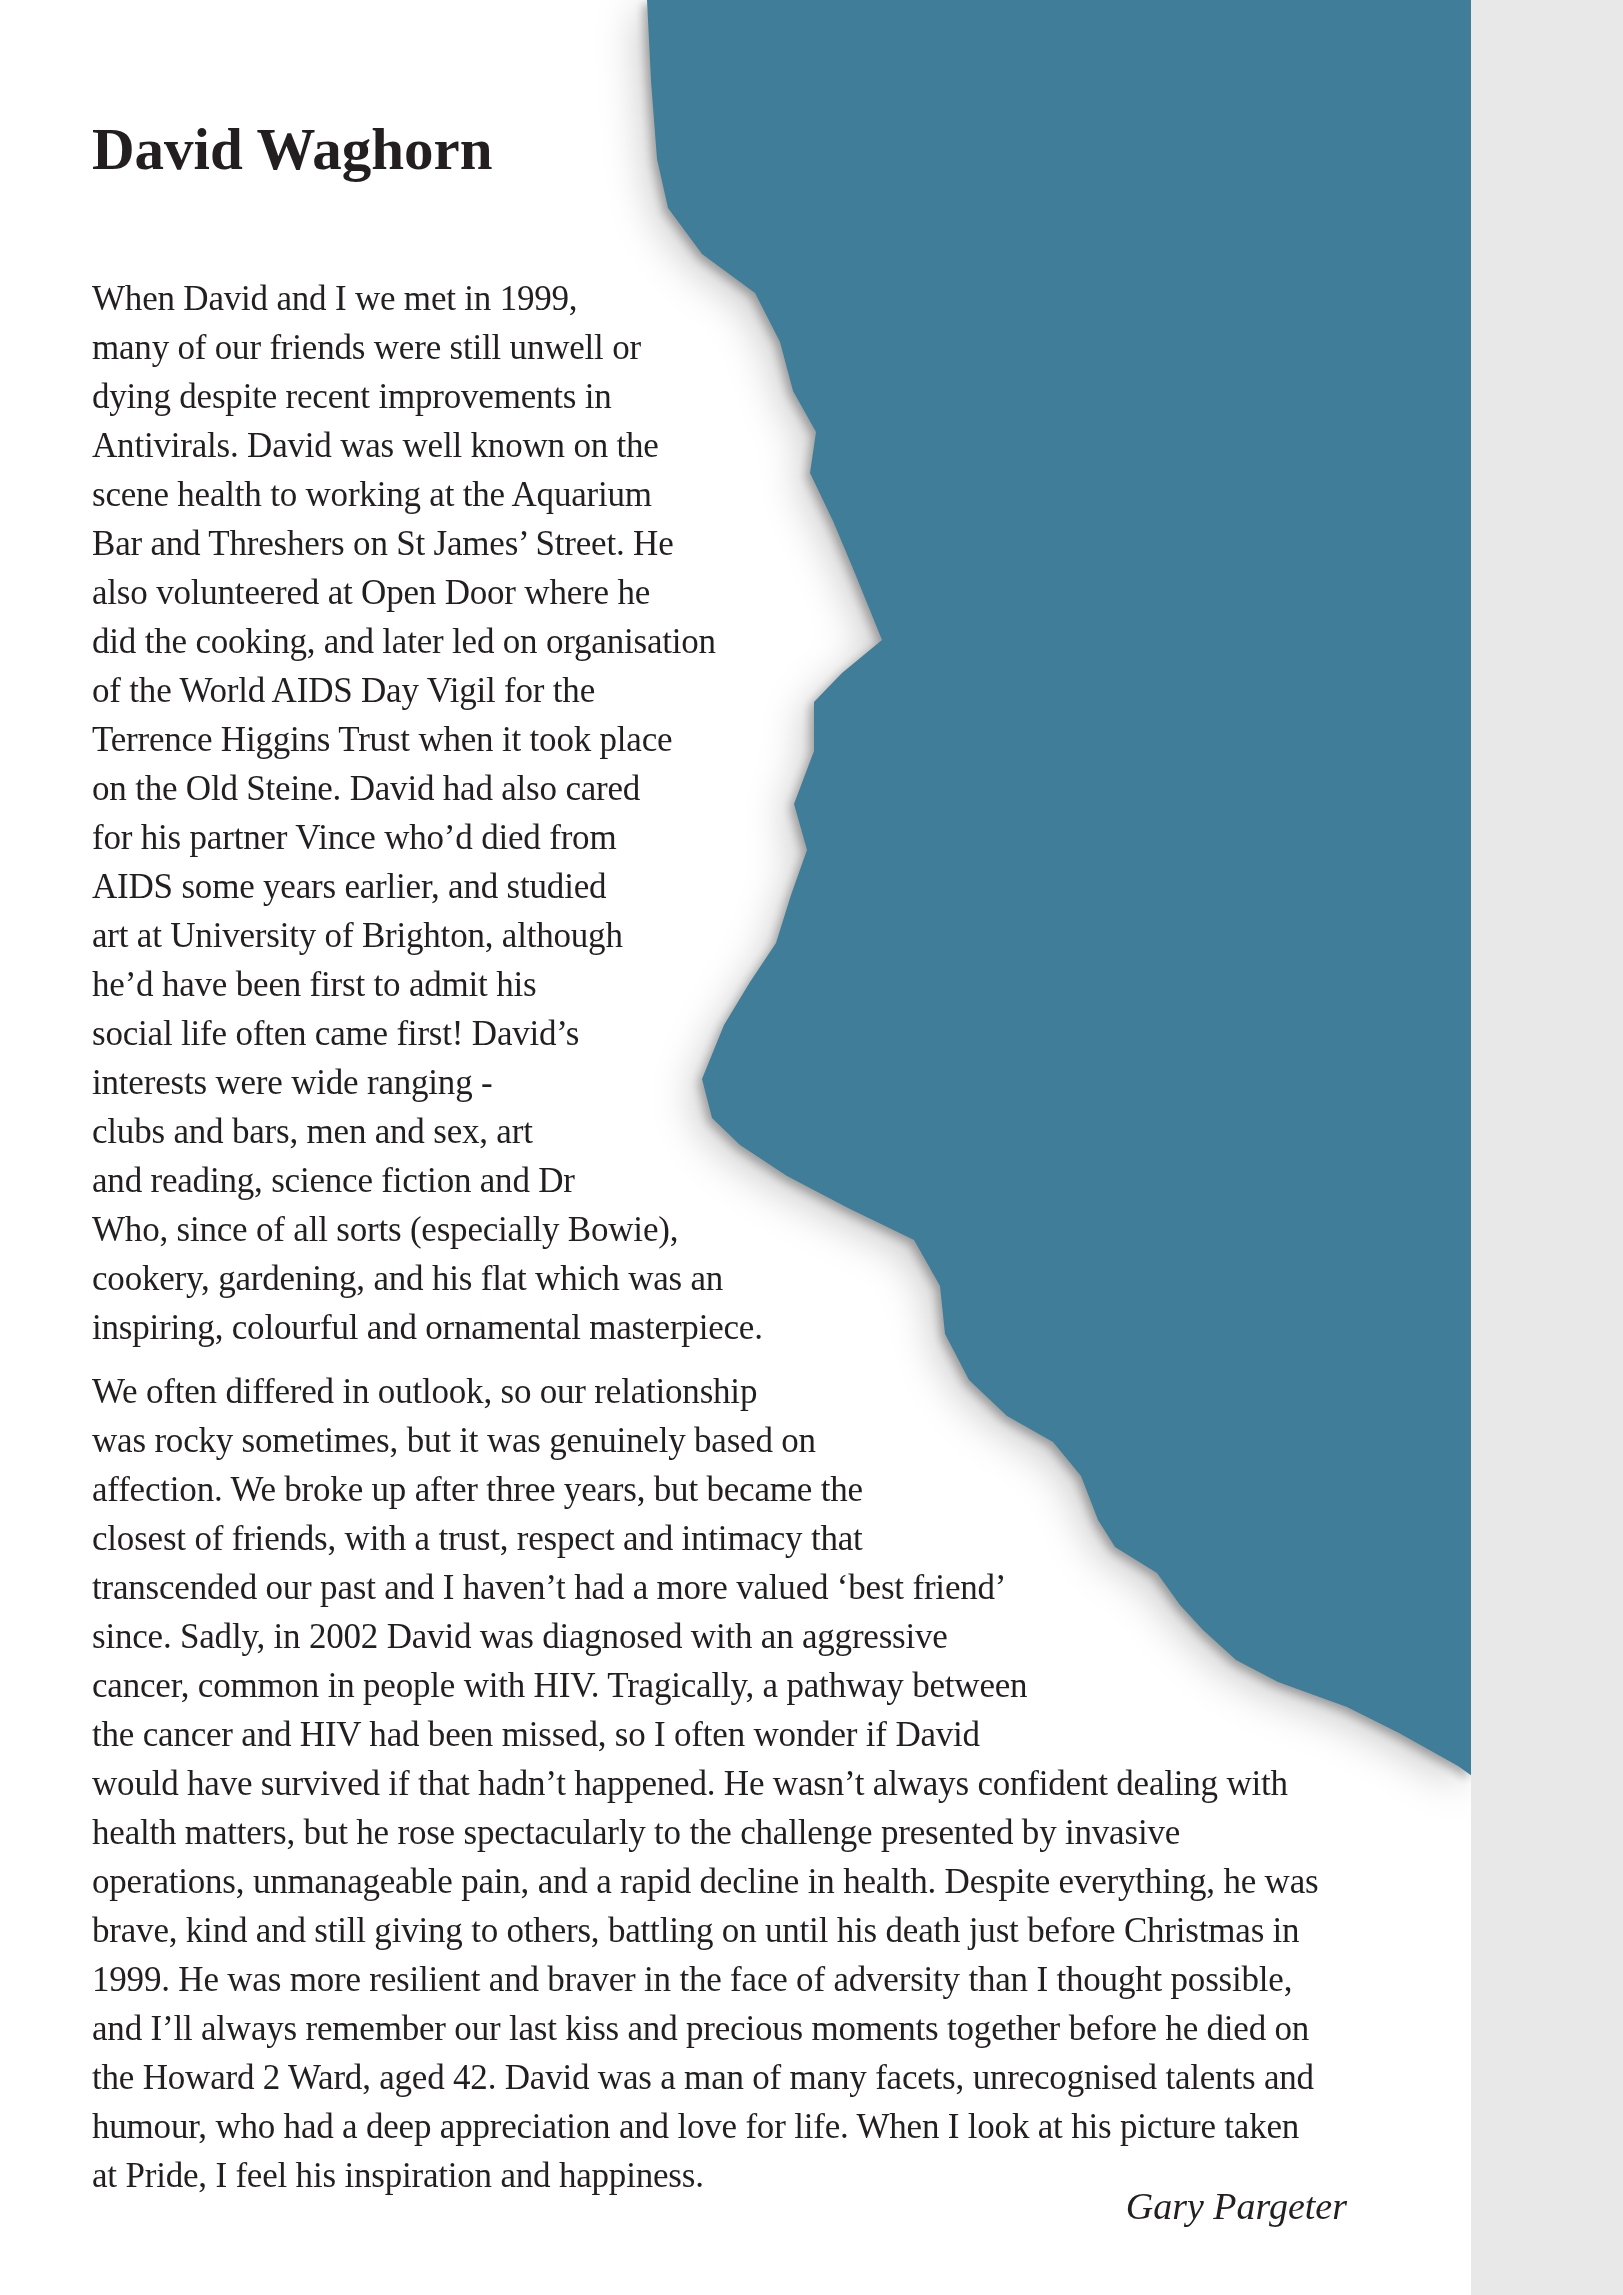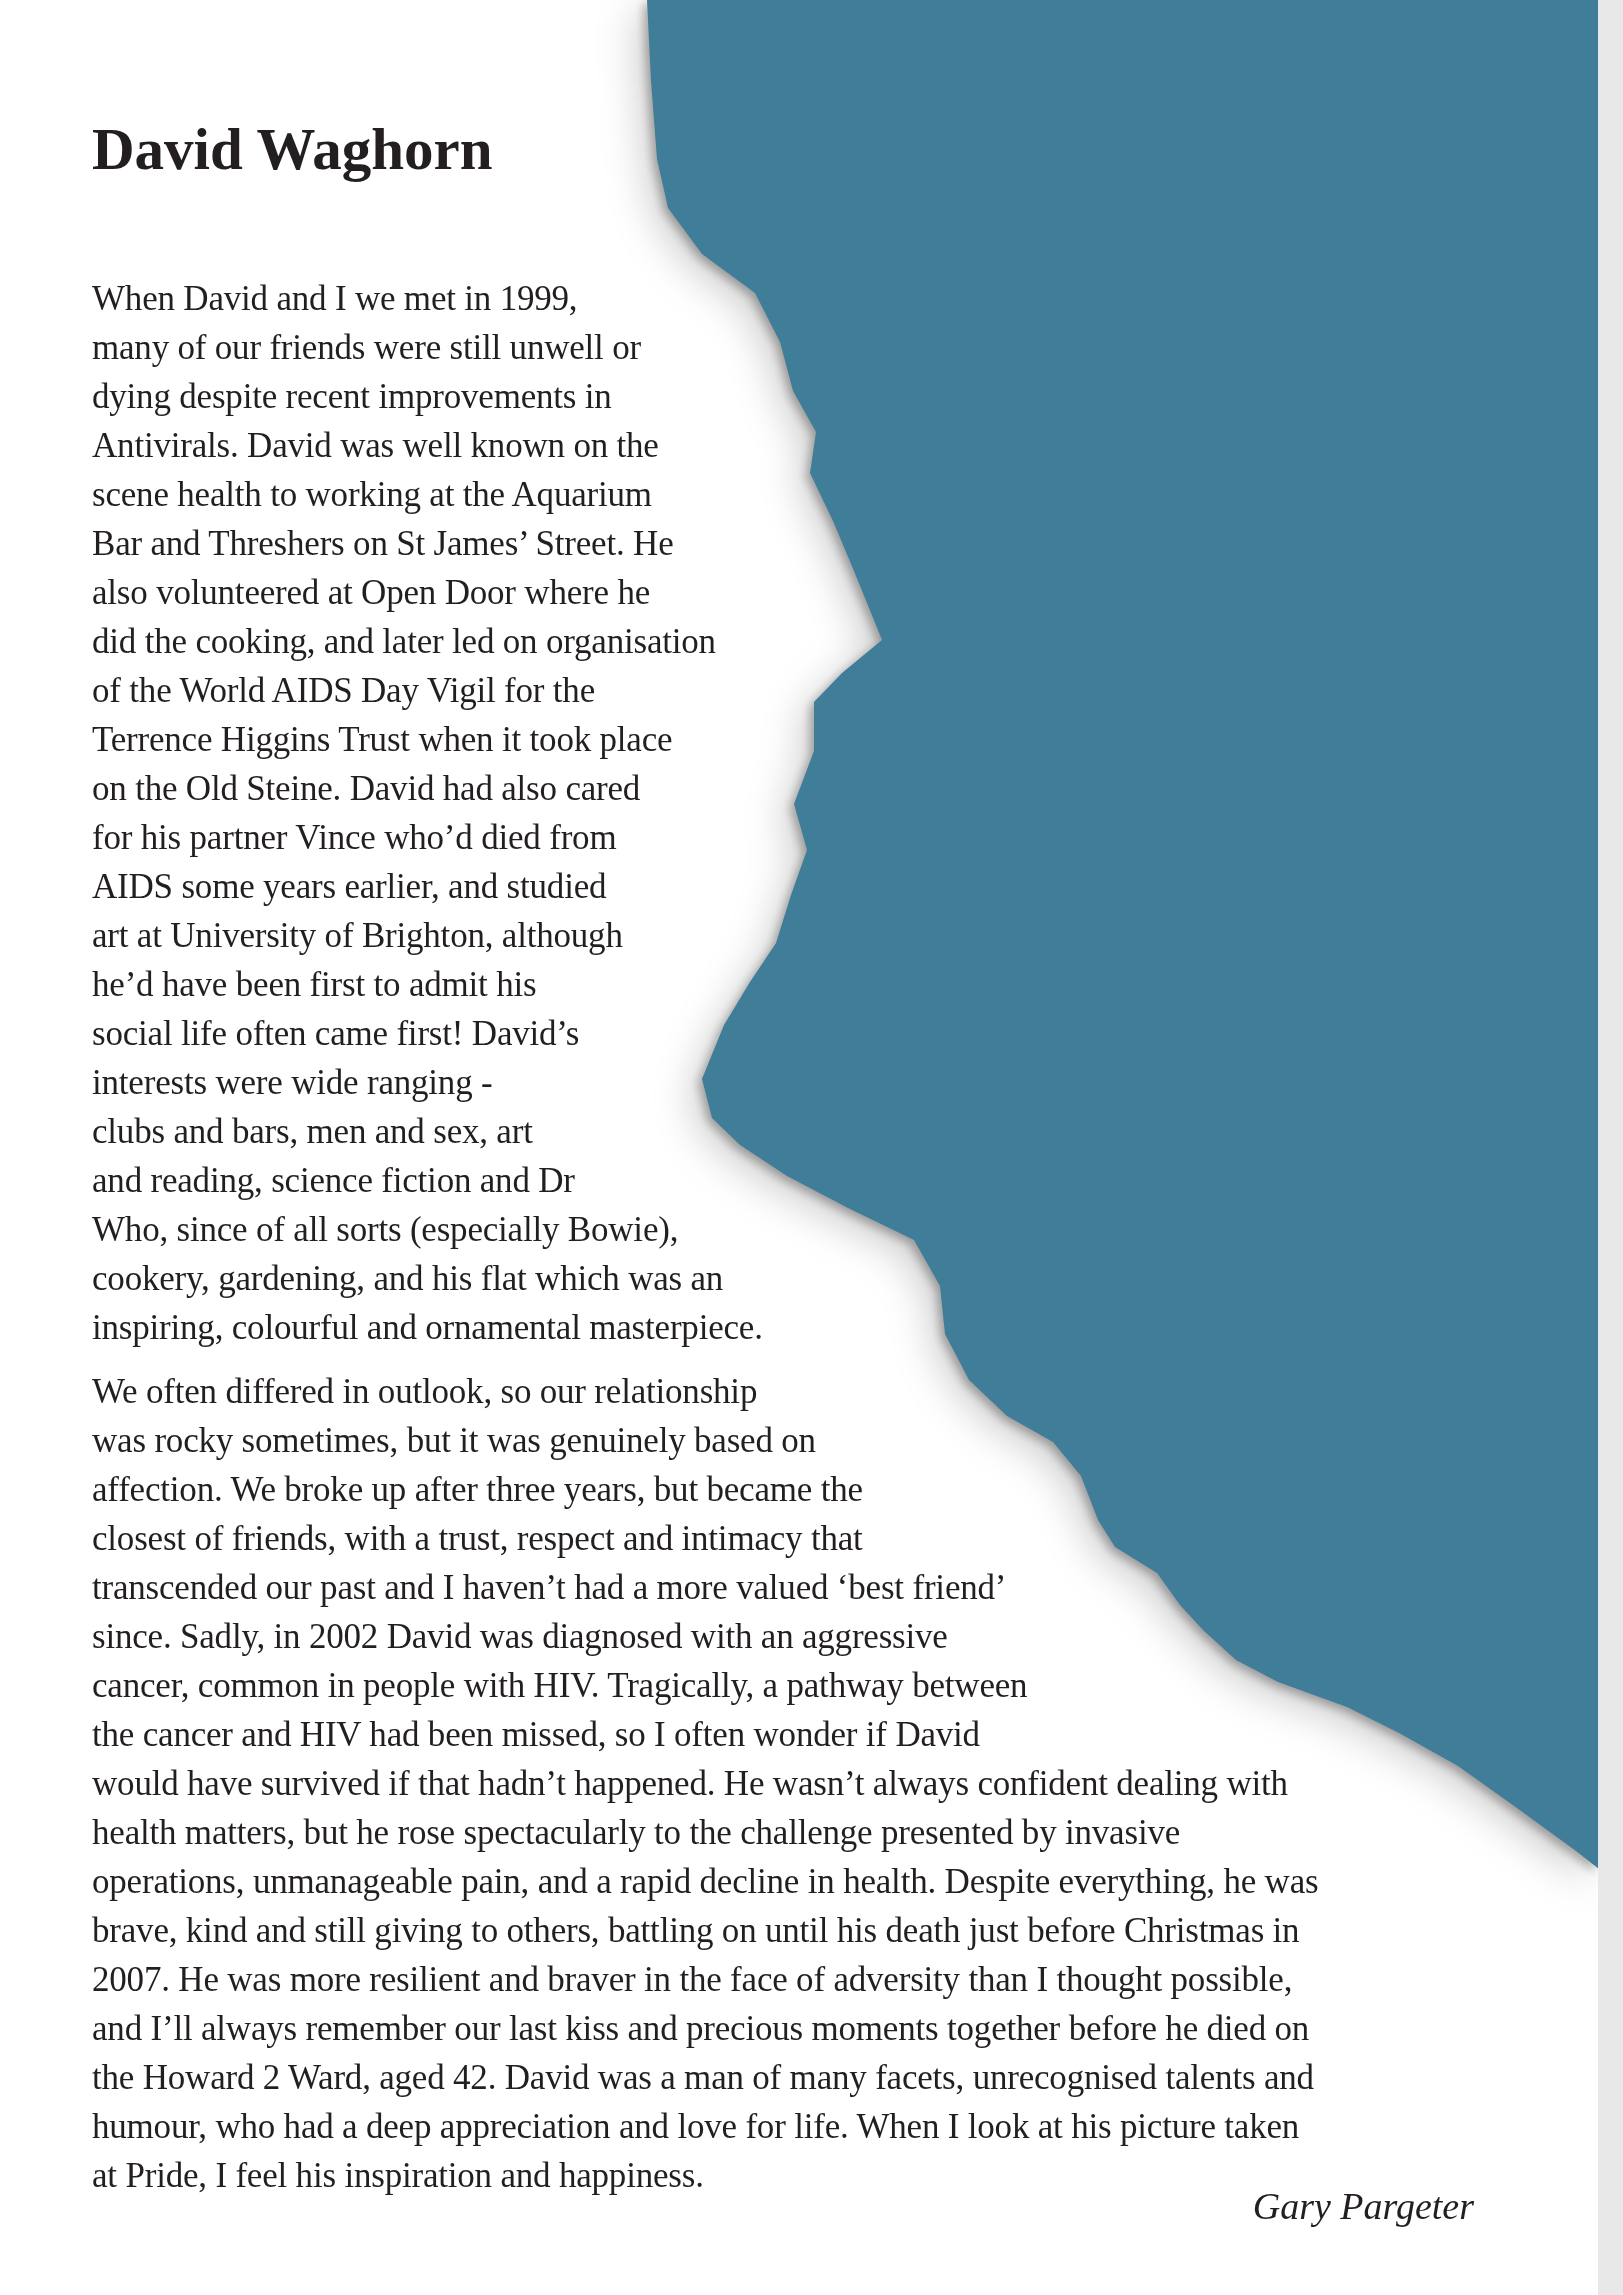--- a/index.html
+++ b/index.html
@@ -2,21 +2,21 @@
 <html style="font-size:10.5px"><head>
 <meta charset="utf-8">
 <style>
   html, body {
     margin: 0;
     padding: 0;
     background: #e8e8e8;
   }
   .page {
     position: relative;
-    width: 1598px;
+    width: 1471px;
     height: 2295px;
     background: #ffffff;
     overflow: hidden;
     font-family: "Liberation Serif", "DejaVu Serif", serif;
   }
   
   .torn-shadow {
     position: absolute;
     inset: 0;
     z-index: 5;
@@ -103,21 +103,21 @@
       <div class="line">affection. We broke up after three years, but became the</div>
       <div class="line">closest of friends, with a trust, respect and intimacy that</div>
       <div class="line">transcended our past and I haven’t had a more valued ‘best friend’</div>
       <div class="line">since. Sadly, in 2002 David was diagnosed with an aggressive</div>
       <div class="line">cancer, common in people with HIV. Tragically, a pathway between</div>
       <div class="line">the cancer and HIV had been missed, so I often wonder if David</div>
       <div class="line">would have survived if that hadn’t happened. He wasn’t always confident dealing with</div>
       <div class="line">health matters, but he rose spectacularly to the challenge presented by invasive</div>
       <div class="line">operations, unmanageable pain, and a rapid decline in health. Despite everything, he was</div>
       <div class="line">brave, kind and still giving to others, battling on until his death just before Christmas in</div>
-      <div class="line">2007. He was more resilient and braver in the face of adversity than I thought possible,</div>
+      <div class="line">1999. He was more resilient and braver in the face of adversity than I thought possible,</div>
       <div class="line">and I’ll always remember our last kiss and precious moments together before he died on</div>
       <div class="line">the Howard 2 Ward, aged 42. David was a man of many facets, unrecognised talents and</div>
       <div class="line">humour, who had a deep appreciation and love for life. When I look at his picture taken</div>
       <div class="line">at Pride, I feel his inspiration and happiness.</div>
     </div>
 
   <div class="byline">Gary Pargeter</div>
 
 </div>
 

